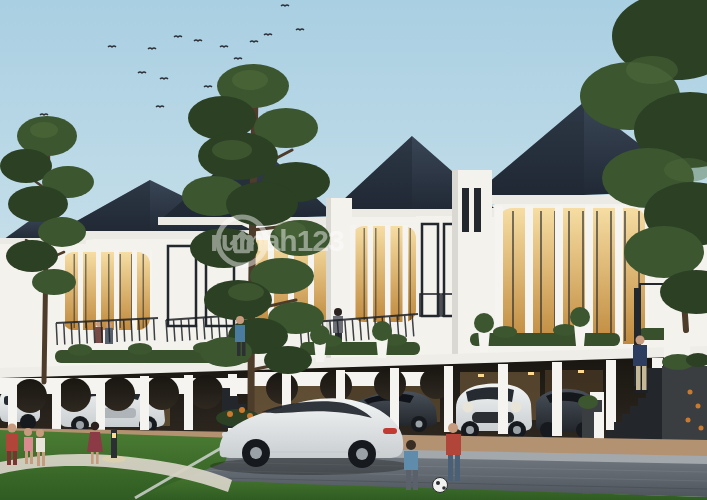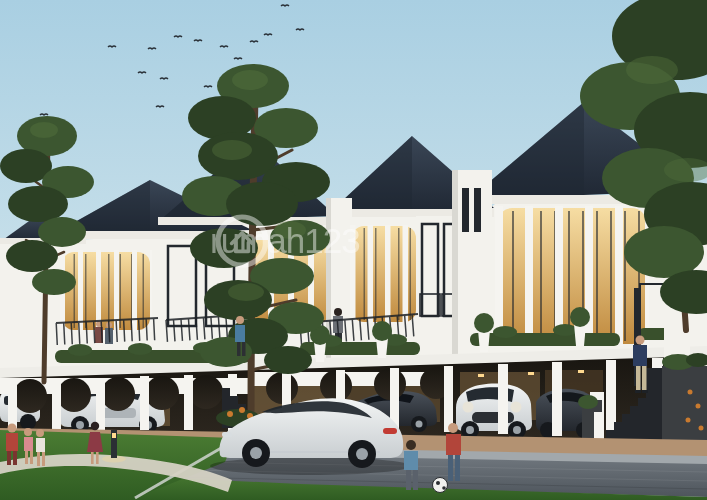--- a/index.html
+++ b/index.html
@@ -2,21 +2,21 @@
 <html style="--sky-top: #a9cfe2; --sky-mid: #c8e0ea; --sky-horizon: #e3eff2; --roof-dark: #1f2733; --roof-light: #3a4656; --wall-white: #f3f2ed; --wall-shade: #d9d8d2; --fascia-white: #eceae4; --window-glow-top: #f6dda3; --window-glow-bottom: #c08a3e; --frame-dark: #23282e; --carport-dark: #191611; --carport-warm: #6b5638; --column-white: #f5f4f0; --deck-white: #eeede8; --hedge-green: #39502c; --foliage-dark: #2c4024; --foliage-mid: #3c5630; --foliage-light: #516f3c; --trunk-brown: #4e3c2b; --apron-warm: #b39272; --sidewalk-grey: #a2a8ac; --street-light: #757c83; --street-dark: #4e555c; --lawn-light: #4b7c33; --lawn-dark: #2f5c22; --path-light: #d5d2c4; --stair-dark: #23262b; --stone-planter: #3b3e41; --car-white: #f2f4f4; --car-white-shade: #c9ced1; --car-dark: #363b42; --wheel-dark: #16191d; --hub-grey: #9aa2a8; --taillight-red: #c23b33; --glow-warm: #ffd98f; --bird-dark: #2a3138; --skin: #c79b7d; --red-jacket: #b2453a; --blue-shirt: #5f8cab; --navy-top: #2d3d5f; --maroon-dress: #8c3a45; --khaki-pants: #c5b897; --jeans-blue: #4a6077; --ball-white: #f0f0ee; --orange-flower: #c97a2f;"><head>
 <meta charset="utf-8">
 <style>
   html,body{margin:0;padding:0;background:#222;}
   .stage{position:relative;width:707px;height:500px;overflow:hidden;
          font-family:"Liberation Sans", sans-serif;}
   .stage svg{position:absolute;left:0;top:0;display:block;}
   
   .watermark{position:absolute;left:210px;top:209px;display:flex;align-items:center;
              gap:12px;opacity:.45;color:#fff;pointer-events:none;}
-  .wm-text{font-size:35px;font-weight:normal;letter-spacing:-1px;line-height:64px;}
+  .wm-text{font-size:30px;font-weight:bold;letter-spacing:-1px;line-height:64px;}
   
   .wall{fill:var(--wall-white)}
   .fascia{fill:var(--fascia-white)}
   .roof{fill:url(#gRoof)}
   .glow{fill:url(#gGlow)}
   .frame{stroke:var(--frame-dark);fill:none}
   .col{fill:var(--column-white)}
   .deck{fill:var(--deck-white)}
   .hedge{fill:var(--hedge-green)}
   .fold{fill:var(--foliage-dark)}

